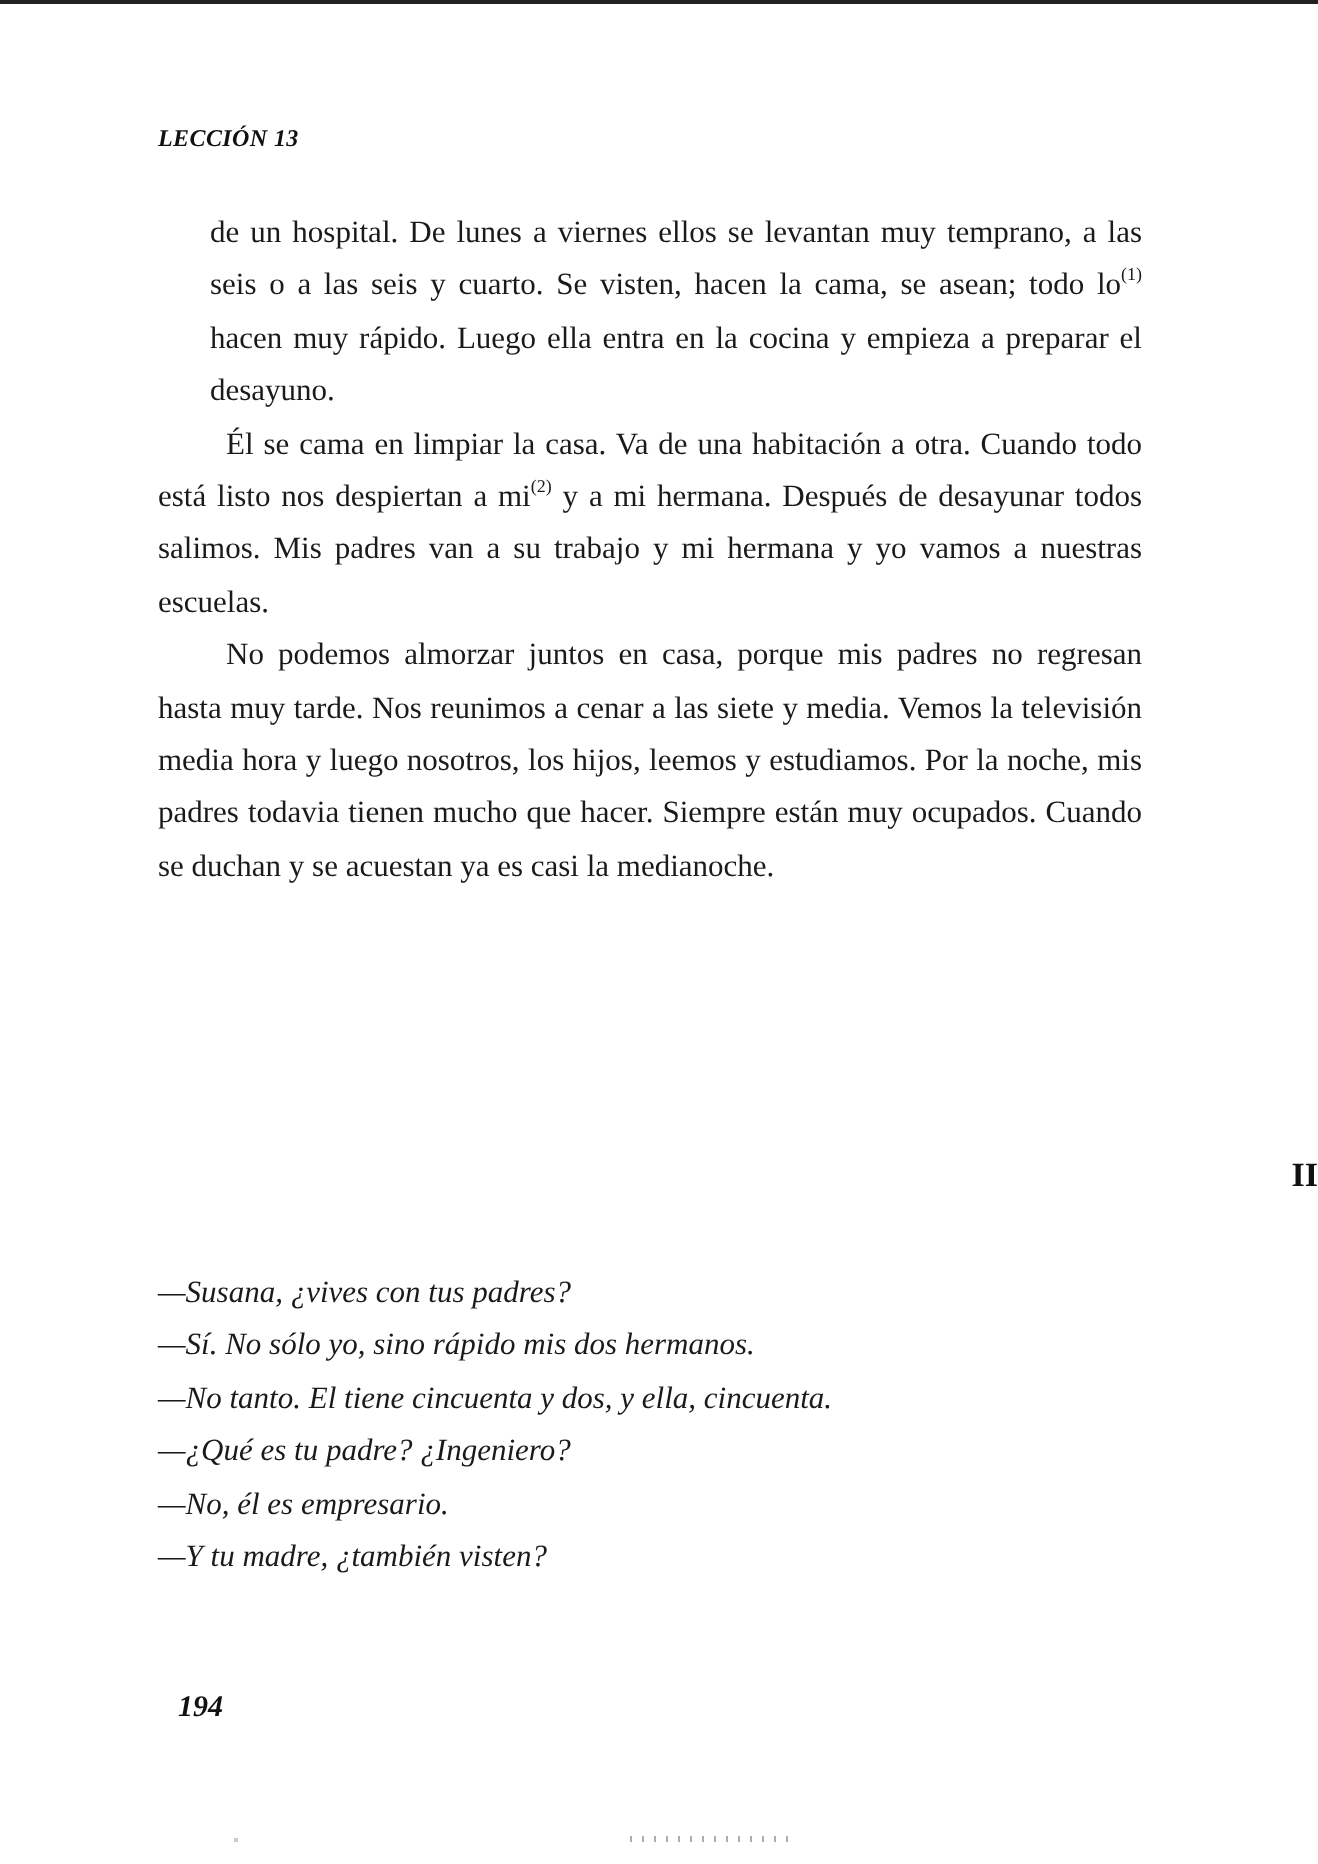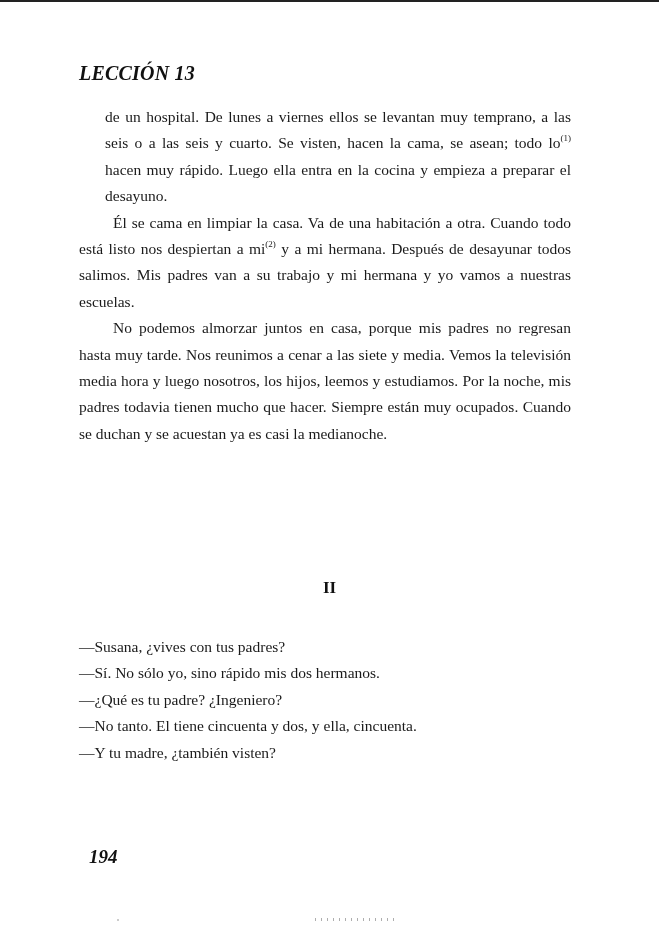--- a/index.html
+++ b/index.html
@@ -25,21 +25,21 @@
     position: absolute;
     left: 0; top: 0;
     width: 659px; height: 932px;
   }
   .running-head {
     position: absolute;
     left: 79px;
     top: 62px;
     font-weight: bold;
     font-style: italic;
-    font-size: 20px;
+    font-size: 12px;
     letter-spacing: 0.2px;
     color: #111;
   }
   .body-text {
     position: absolute;
     left: 79px;
     top: 104px;
     width: 492px;
     font-size: 15.5px;
     line-height: 26.4px;
@@ -56,47 +56,48 @@
   sup {
     font-size: 9px;
     line-height: 0;
     vertical-align: 7px;
   }
   .section-heading {
     position: absolute;
     left: 0;
     width: 659px;
     top: 578px;
-    text-align: center;
+    text-align: right;
     font-weight: bold;
     font-size: 17px;
     color: #111;
   }
   .dialogue {
     position: absolute;
     left: 79px;
     top: 634px;
     width: 492px;
     font-size: 15.5px;
     line-height: 26.4px;
     margin: 0;
     padding: 0;
     list-style: none;
+    font-style: italic;
   }
   .dialogue li {
     margin: 0;
     white-space: nowrap;
   }
   .folio {
     position: absolute;
     left: 89px;
     top: 846px;
     font-weight: bold;
     font-style: italic;
-    font-size: 19px;
+    font-size: 15px;
     color: #111;
   }
   .scan-marks {
     position: absolute;
     left: 315px;
     top: 918px;
     width: 80px;
     height: 3px;
     background: repeating-linear-gradient(90deg, #777 0 1px, transparent 1px 6px);
     opacity: 0.6;
@@ -122,22 +123,23 @@
     <p class="cont"><span>de un hospital. De lunes a viernes ellos se levantan muy temprano, a las seis o a las seis y cuarto. Se visten, hacen la cama, se asean; todo lo</span><sup>(1)</sup><span> hacen muy rápido. Luego ella entra en la cocina y empieza a preparar el desayuno.</span></p>
     <p><span>Él se cama en limpiar la casa. Va de una habitación a otra. Cuando todo está listo nos despiertan a mi</span><sup>(2)</sup><span> y a mi hermana. Después de desayunar todos salimos. Mis padres van a su trabajo y mi hermana y yo vamos a nuestras escuelas.</span></p>
     <p>No podemos almorzar juntos en casa, porque mis padres no regresan hasta muy tarde. Nos reunimos a cenar a las siete y media. Vemos la televisión media hora y luego nosotros, los hijos, leemos y estudiamos. Por la noche, mis padres todavia tienen mucho que hacer. Siempre están muy ocupados. Cuando se duchan y se acuestan ya es casi la medianoche.</p>
   </div>
 
   <div class="section-heading">II</div>
 
   <ul class="dialogue">
     <li>—Susana, ¿vives con tus padres?</li>
     <li>—Sí. No sólo yo, sino rápido mis dos hermanos.</li>
+    <li>—No tanto. El tiene cincuenta y dos, y ella, cincuenta.</li>
     <li>—¿Qué es tu padre? ¿Ingeniero?</li>
-    <li>—No tanto. El tiene cincuenta y dos, y ella, cincuenta.</li>
+    <li>—No, él es empresario.</li>
     <li>—Y tu madre, ¿también visten?</li>
   </ul>
 
   <div class="folio">194</div>
 
   <div class="scan-mark-left"></div>
   <div class="scan-marks"></div>
 </div>
 
 </body></html>

